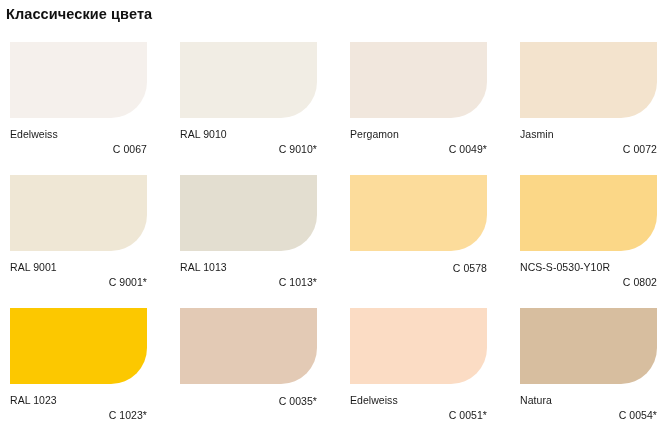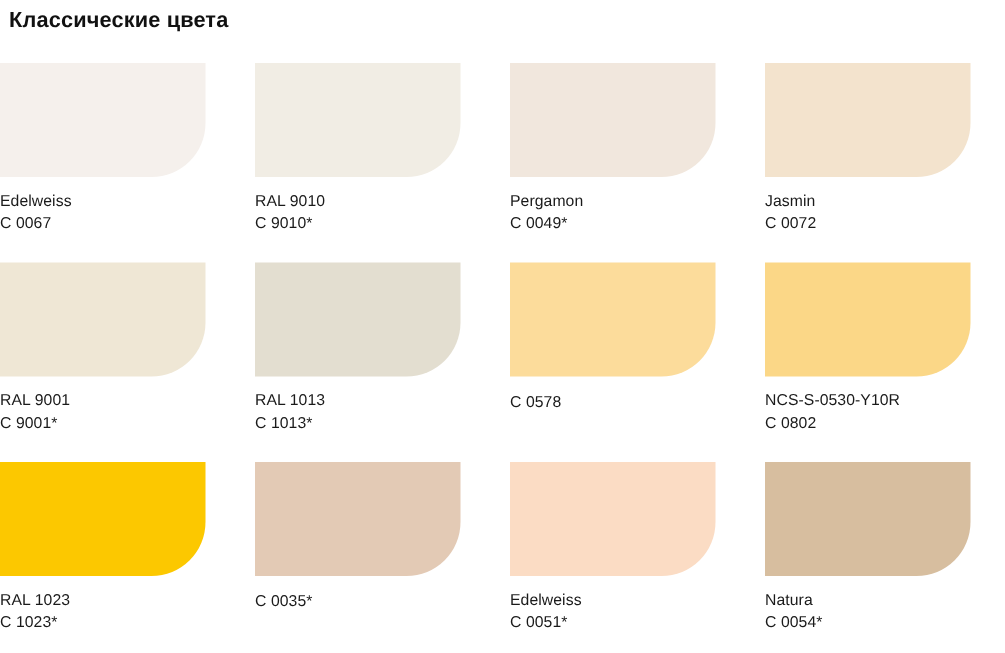--- a/index.html
+++ b/index.html
@@ -31,21 +31,21 @@
     font-size: 14.5px;
     font-weight: bold;
     letter-spacing: 0.1px;
     color: #111111;
     line-height: 18px;
     margin: 0;
   }
 
   .swatch-grid {
     position: absolute;
-    left: 0;
+    left: 10px;
     top: 42px;
     width: 660px;
     display: grid;
     grid-template-columns: repeat(4, 137px);
     grid-column-gap: 33px;
     grid-row-gap: 19px;
   }
 
   .swatch-cell {
     width: 137px;
@@ -66,20 +66,21 @@
   .swatch-code {
     font-size: 10.5px;
     line-height: 14px;
     color: #1a1a1a;
     white-space: nowrap;
     letter-spacing: 0.05px;
   }
 
   .swatch-code {
     padding-top: 1px;
+    text-align: right;
   }
 </style>
 </head>
 <body style="background-color: rgb(255, 255, 255); color: rgb(26, 26, 26);">
 
 <div class="page">
 
   <h1 class="page-title">Классические цвета</h1>
 
   <div class="swatch-grid">

